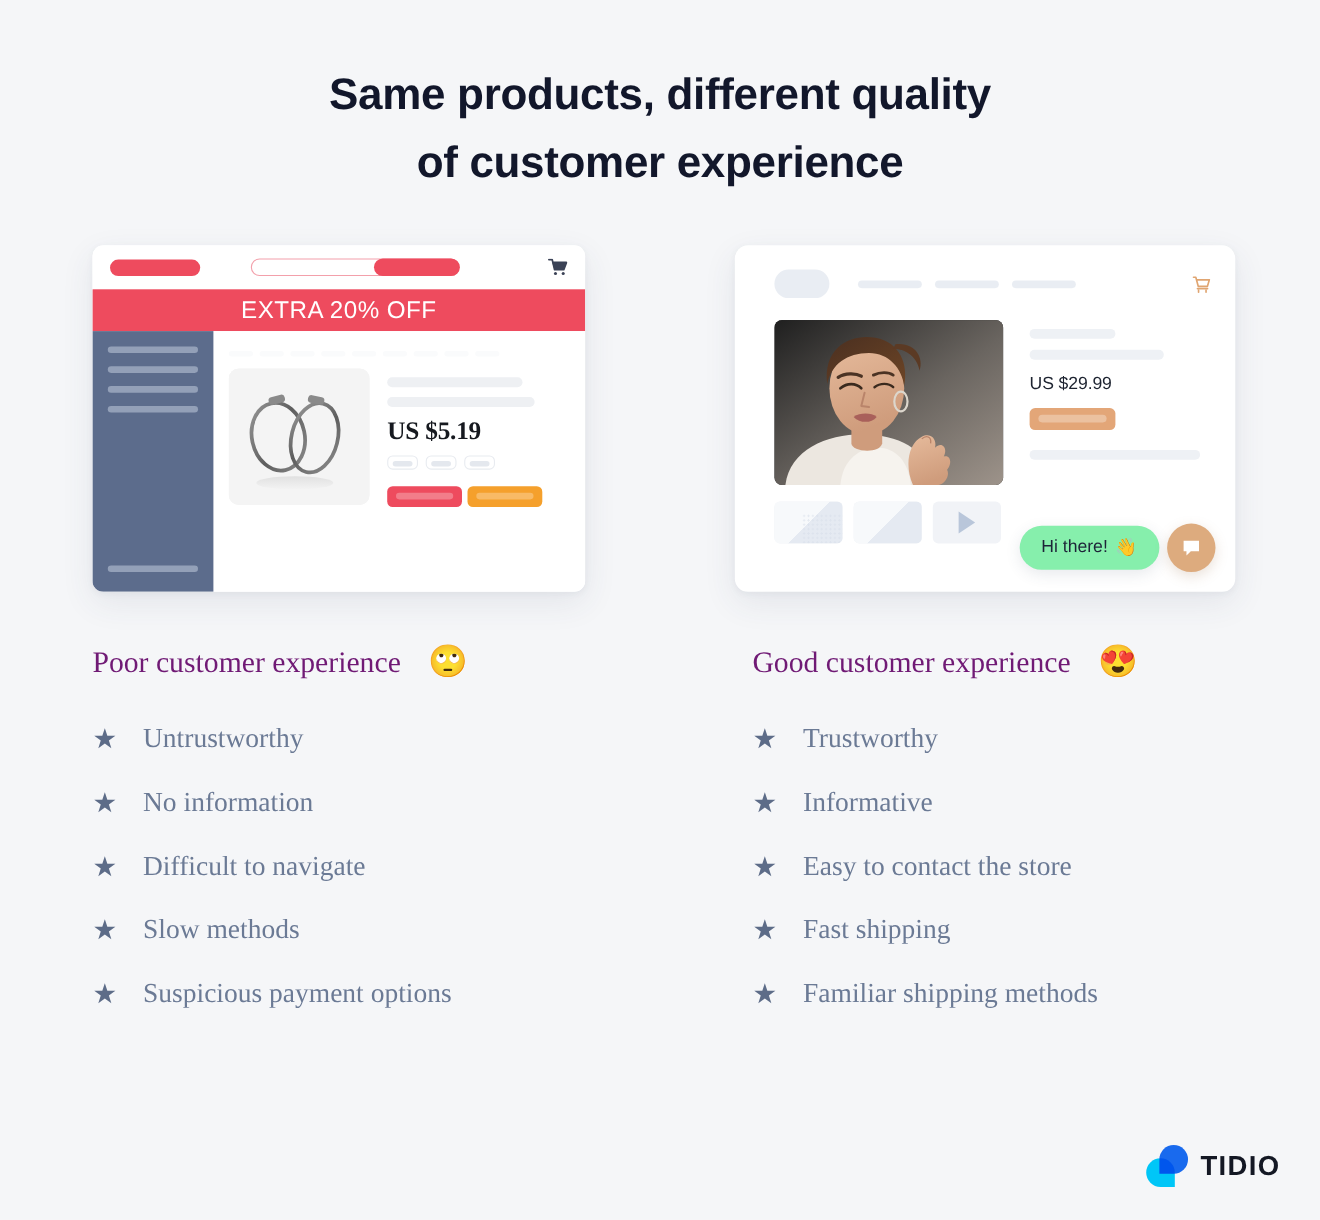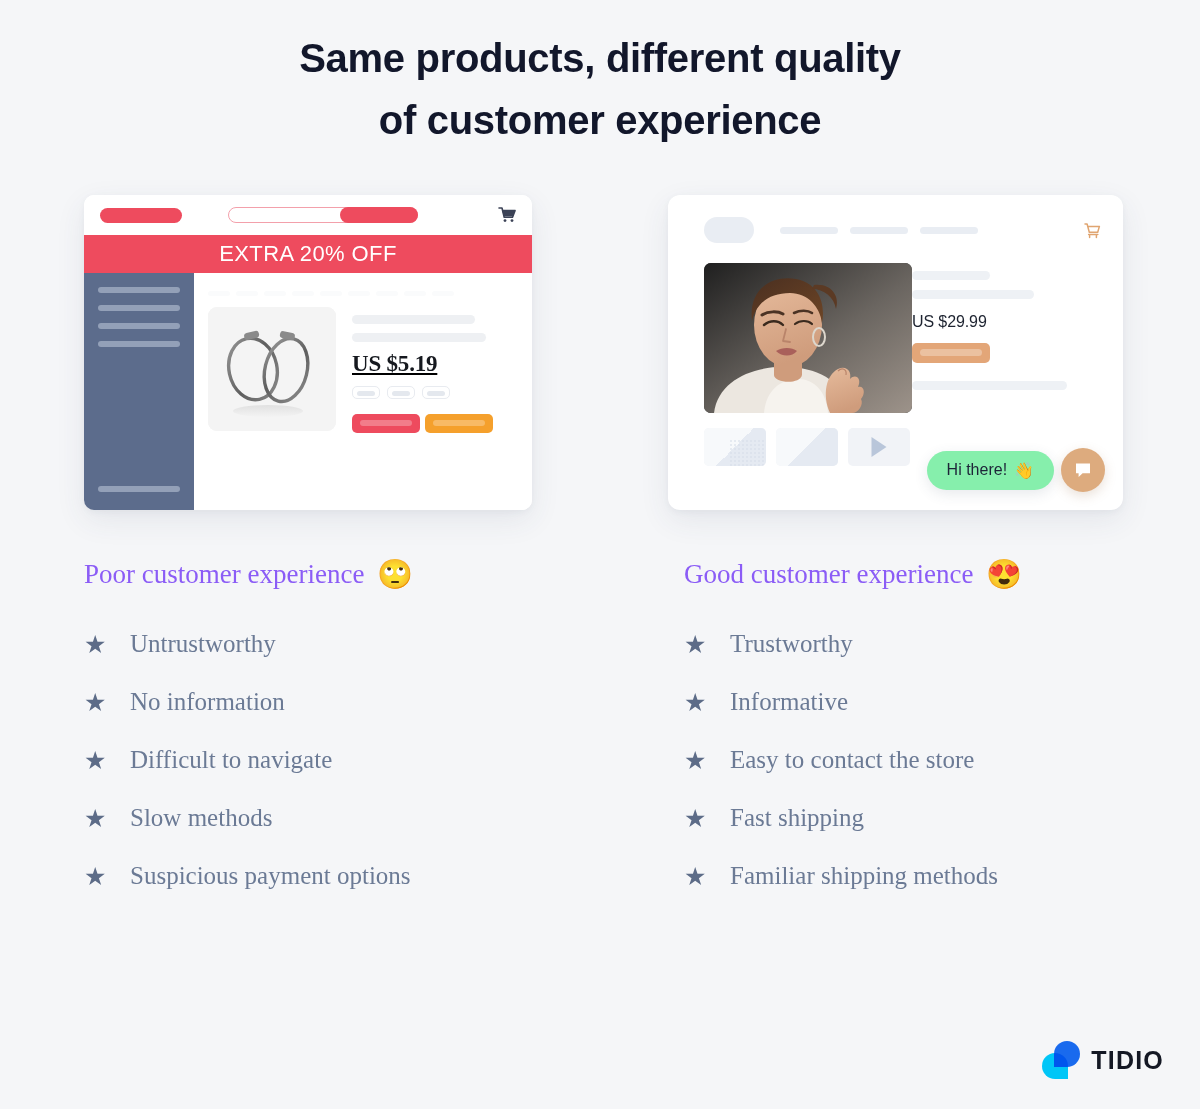--- a/index.html
+++ b/index.html
@@ -9,21 +9,21 @@
     height: 1109px;
     background: #f5f6f8;
     font-family: "Liberation Sans", sans-serif;
     overflow: hidden;
     position: relative;
   }
 
   
   .title {
     text-align: center;
-    padding-top: 27px;
+    padding-top: 55px;
     font-family: "Liberation Sans", sans-serif;
     font-weight: bold;
     font-size: 40px;
     line-height: 62px;
     color: #12172b;
     letter-spacing: -0.3px;
   }
   .title .line { display: block; }
 
   
@@ -112,21 +112,20 @@
     left: 14px; right: 14px;
     bottom: 18px;
     height: 6px;
     border-radius: 3px;
     background: #93a0b8;
   }
   .content-bad {
     flex: 1;
     padding: 18px 18px 0 14px;
     position: relative;
-    text-decoration: underline;
   }
   .crumbs {
     display: flex;
     gap: 6px;
     margin-bottom: 11px;
   }
   .crumbs span {
     width: 22px; height: 5px;
     border-radius: 3px;
     background: #fafbfc;
@@ -212,21 +211,21 @@
     width: 58px; height: 7px;
     border-radius: 4px;
     background: #e9edf3;
   }
   .cart-orange {
     margin-left: auto;
     color: #e0a571;
     display: flex;
     align-items: center;
   }
-  .good-row { display: flex; }
+  .good-row { display: flex; gap: 24px; }
   .photo {
     width: 208px; height: 150px;
     border-radius: 7px;
     overflow: hidden;
     flex-shrink: 0;
     position: relative;
     background: #2b2b2b;
   }
   .good-info { flex: 1; padding-top: 8px; }
   .line-g {
@@ -328,24 +327,24 @@
     position: absolute;
     top: 0;
     width: 520px;
   }
   .col-left  { left: 84px; }
   .col-right { left: 684px; }
 
   .col-heading {
     font-family: "Liberation Serif", serif;
     font-size: 27px;
-    color: #8b5cf6;
-    display: flex;
-    align-items: center;
-    gap: 13px;
+    color: #701a75;
+    display: flex;
+    align-items: center;
+    gap: 25px;
     margin-bottom: 40px;
   }
   .col-heading .emo { font-size: 29px; line-height: 1; }
 
   .bullets { list-style: none; }
   .bullets li {
     display: flex;
     align-items: center;
     gap: 26px;
     margin-bottom: 30px;

